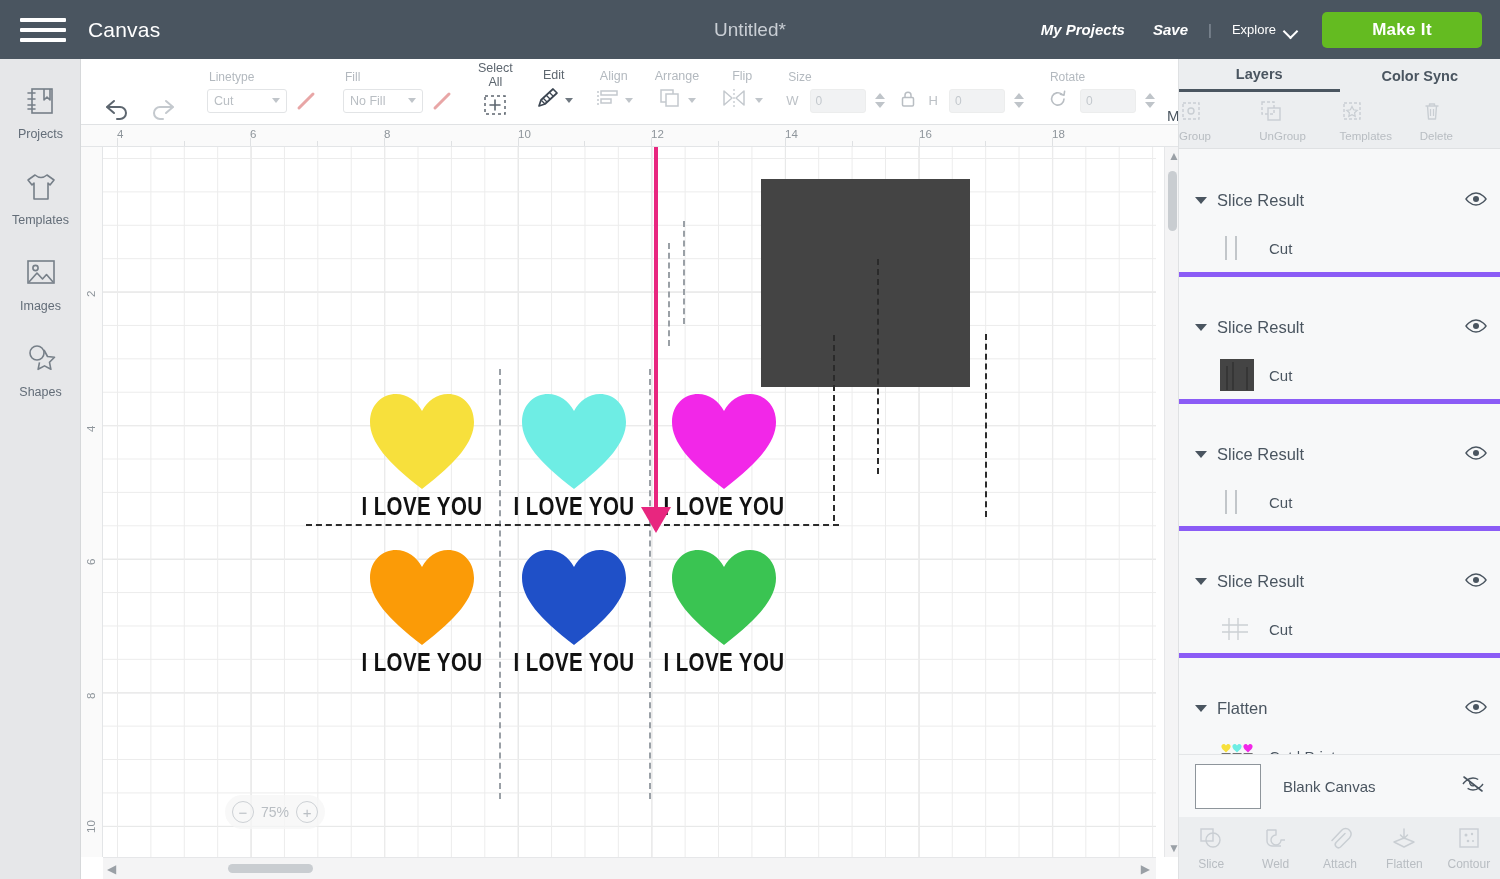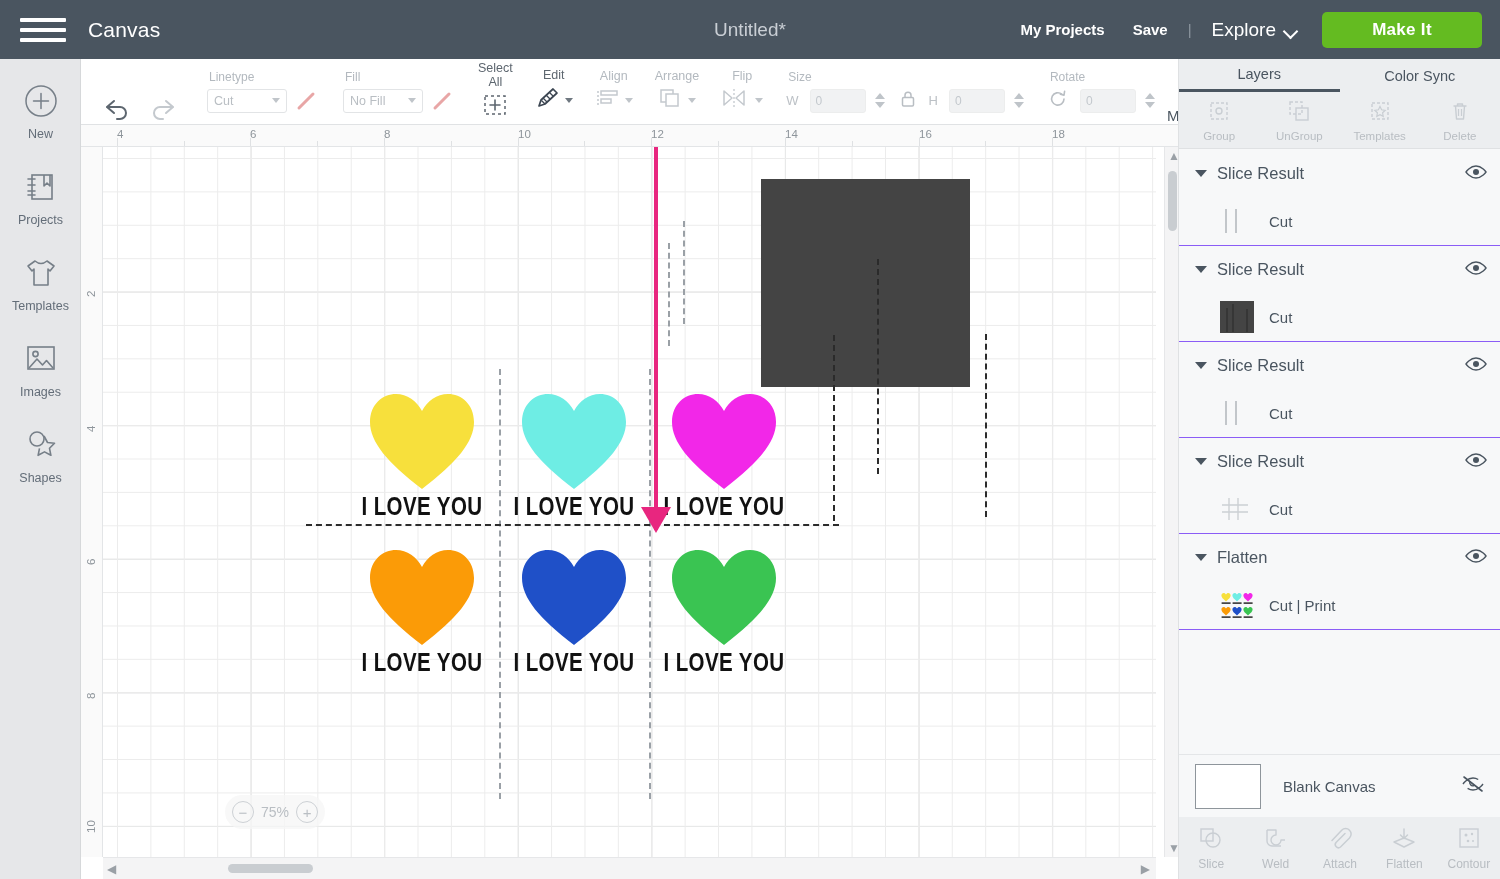--- a/index.html
+++ b/index.html
@@ -27,25 +27,25 @@
   .hdr-title {
     position: absolute; left: 0; right: 0; text-align: center;
     color: #c9ced4; font-size: 19px; pointer-events: none;
   }
   .hdr-right {
     margin-left: auto; display: flex; align-items: center; gap: 0px;
     padding-right: 18px; position: relative; z-index: 3;
   }
   .hdr-link {
     color: #ffffff; font-size: 15px; font-weight: bold; padding: 0 14px;
-    cursor: pointer; white-space: nowrap;
+    cursor: pointer; white-space: nowrap; font-style: italic;
   }
   .hdr-sep { color: #8d969f; font-size: 15px; padding: 0 6px; }
   .hdr-explore {
-    color: #ffffff; font-size: 19px; padding: 0 10px 0 14px;
+    color: #ffffff; font-size: 13px; padding: 0 10px 0 14px;
     display: flex; align-items: center; gap: 9px; cursor: pointer;
   }
   .chev { width: 13px; height: 8px; position: relative; }
   .chev::before {
     content: ""; position: absolute; left: 0; top: 0;
     width: 9px; height: 9px; border-right: 2.5px solid #fff; border-bottom: 2.5px solid #fff;
     transform: rotate(45deg);
   }
   .makeit {
     background: #64bb21; color: #ffffff; font-size: 17px; font-weight: bold;
@@ -159,28 +159,28 @@
 
   
   .sb-v { position: absolute; right: 0; top: 22px; width: 14px; height: 710px; background: #f4f4f5; border-left: 1px solid #e6e7e9; }
   .sb-v-thumb { position: absolute; top: 24px; left: 3px; width: 9px; height: 60px; background: #c9cdd1; border-radius: 5px; cursor: pointer; }
   .sb-h { position: absolute; left: 22px; bottom: 0; width: 1053px; height: 22px; background: #f4f4f5; border-top: 1px solid #e6e7e9; }
   .sb-h-thumb { position: absolute; left: 125px; top: 6px; width: 85px; height: 9px; background: #c9cdd1; border-radius: 5px; cursor: pointer; }
   .sb-arrow { position: absolute; color: #9aa0a6; font-size: 12px; cursor: pointer; }
 
   
   .panel { position: absolute; top: 59px; right: 0; width: 322px; height: 820px; background: #f7f8f9; border-left: 1px solid #dfe1e3; }
-  .ptabs { display: flex; height: 33px; background: #eceef0; }
+  .ptabs { display: flex; height: 33px; background: #eceef0; font-weight: bold; }
   .ptab { flex: 1; display: flex; align-items: center; justify-content: center; font-size: 14.5px; color: #4a5560; cursor: pointer; }
   .ptab.active { background: #eceef0; border-bottom: 3px solid #4a5560; }
   .pactions { display: flex; height: 57px; background: #eceef0; border-bottom: 1px solid #dfe1e3; }
-  .pact { flex: 1; display: flex; flex-direction: column; align-items: center; justify-content: center; gap: 3px; cursor: pointer; }
+  .pact { flex: 1; display: flex; flex-direction: column; justify-content: center; gap: 3px; cursor: pointer; }
   .pact-lbl { font-size: 11.5px; color: #b8bdc2; }
   .layers { position: absolute; top: 91px; left: 0; width: 322px; height: 664px; overflow: hidden; background: #f7f8f9; }
-  .lgroup { border-bottom: 1px solid #8b5cf6; }
+  .lgroup { border-bottom: 5px solid #8b5cf6; margin-top: 27px; }
   .lhead { height: 47px; display: flex; align-items: center; padding: 0 14px 0 16px; cursor: pointer; }
   .ltri { width: 0; height: 0; border-left: 6px solid transparent; border-right: 6px solid transparent; border-top: 7px solid #4a5560; margin-right: 10px; }
   .lname { font-size: 16.5px; color: #4a5560; }
   .eye { margin-left: auto; cursor: pointer; }
   .lchild { height: 48px; display: flex; align-items: center; padding-left: 40px; cursor: pointer; }
   .lthumb { width: 36px; height: 36px; display: flex; align-items: center; justify-content: center; }
   .ltype { font-size: 15px; color: #4a5560; margin-left: 14px; }
   .blankrow {
     position: absolute; bottom: 62px; left: 0; width: 322px; height: 63px;
     background: #f7f8f9; border-top: 1px solid #e4e6e8;
@@ -214,29 +214,20 @@
       <div class="hdr-sep">|</div>
       <div class="hdr-explore">
         <span>Explore</span>
         <span class="chev"></span>
       </div>
       <button class="makeit" style="background: rgb(100, 187, 33);">Make It</button>
     </div>
   </div>
 
   <div class="rail">
-    <div class="rail-item">
-      <span class="rail-ico">
-        <svg width="34" height="34" viewBox="0 0 34 34">
-            <circle cx="17" cy="17" r="15" fill="none" stroke="#767f88" stroke-width="1.5"></circle>
-            <path d="M17 9.5v15M9.5 17h15" stroke="#767f88" stroke-width="1.5" stroke-linecap="round"></path>
-          </svg>
-      </span>
-      <span class="rail-lbl">New</span>
-    </div>
     <div class="rail-item">
       <span class="rail-ico">
         <svg width="34" height="34" viewBox="0 0 34 34">
             <rect x="8" y="5" width="20" height="24" fill="none" stroke="#767f88" stroke-width="1.6"></rect>
             <path d="M4 9h7M4 15h7M4 21h7M4 25h7" stroke="#767f88" stroke-width="1.6" stroke-linecap="round"></path>
             <path d="M20 5v11l3-3 3 3V5" fill="none" stroke="#767f88" stroke-width="1.6" stroke-linejoin="round"></path>
           </svg>
       </span>
       <span class="rail-lbl">Projects</span>
     </div>

